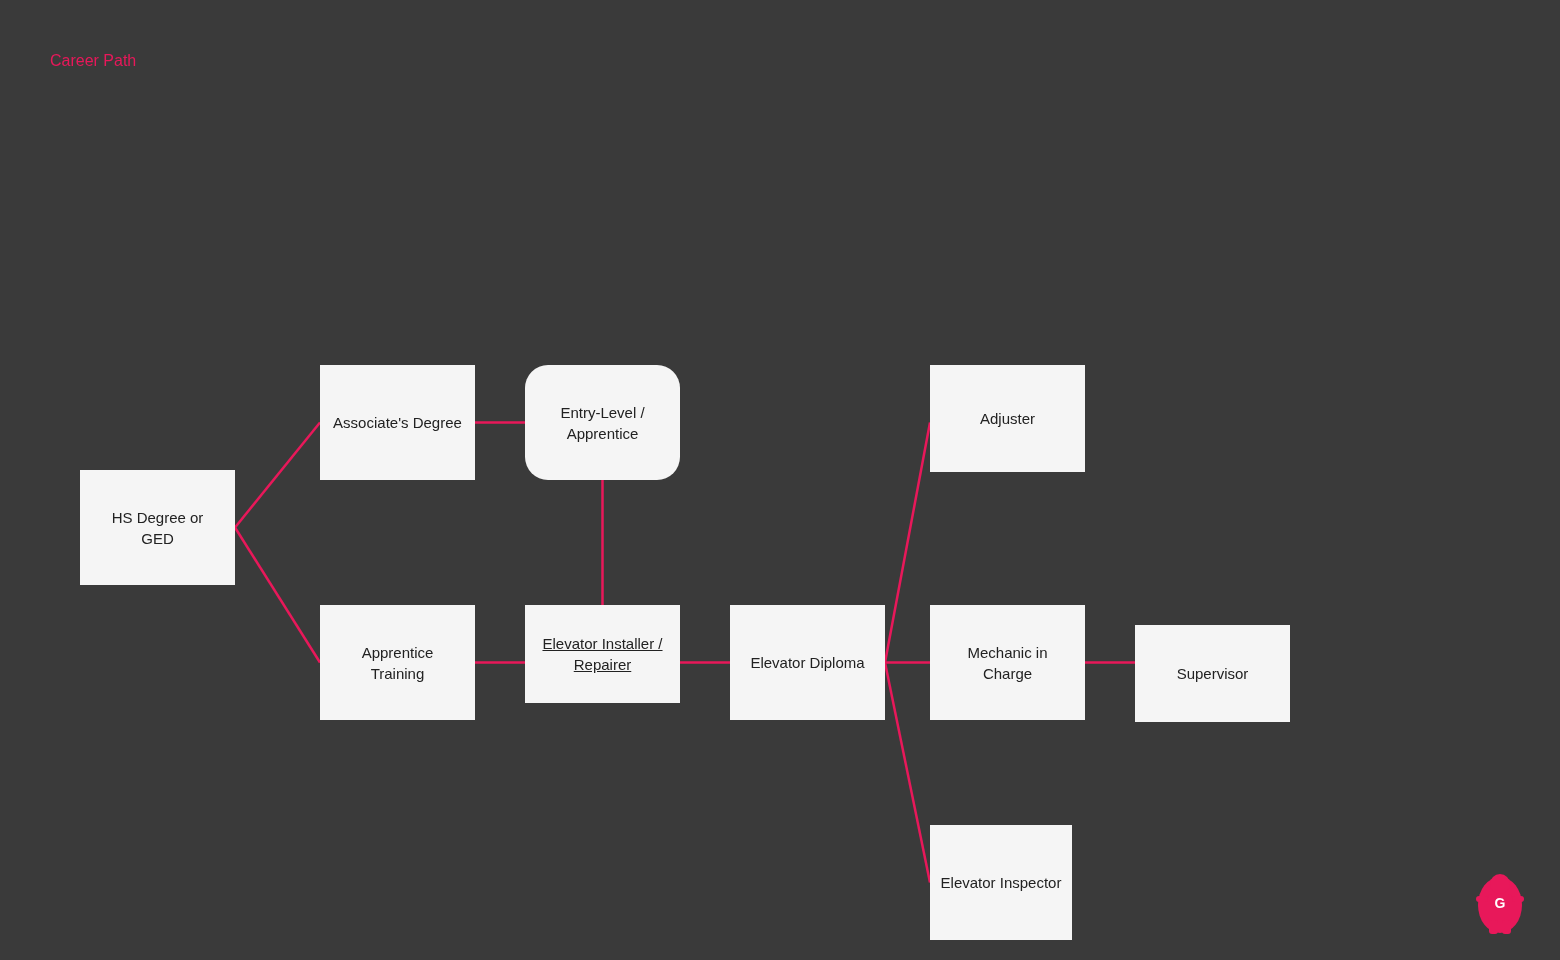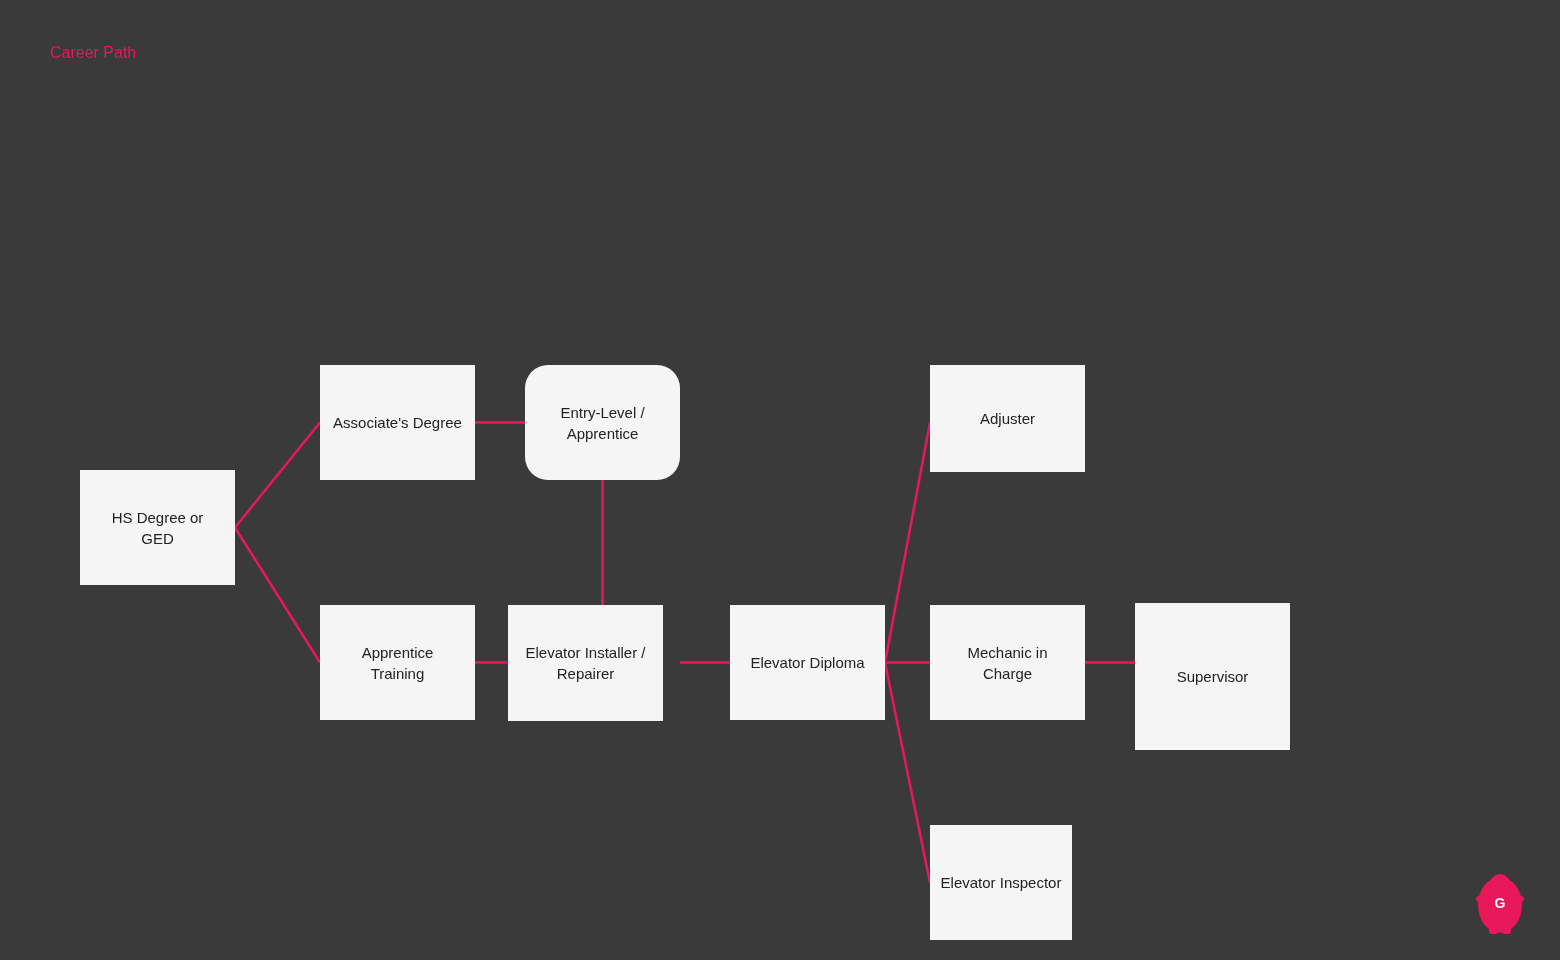--- a/index.html
+++ b/index.html
@@ -20,21 +20,21 @@
       color: #e8185a;
       font-size: 36px;
       font-weight: 900;
       letter-spacing: 1px;
       text-transform: uppercase;
     }
     .subtitle {
       color: #e8185a;
       font-size: 16px;
       font-weight: 400;
-      margin-top: 4px;
+      margin-top: 12px;
     }
 
     .diagram {
       position: absolute;
       top: 150px;
       left: 0;
       width: 1560px;
       height: 780px;
     }
 
@@ -90,27 +90,27 @@
       <line x1="1085" y1="512.5" x2="1135" y2="512.5" stroke="#e8185a" stroke-width="2.5"></line>
     </svg>
   <div id="nodes-container">
       <div class="node" style="left: 80px; top: 320px; width: 155px; height: 115px; white-space: pre-line;">HS Degree or
 GED</div>
       <div class="node" style="left: 320px; top: 215px; width: 155px; height: 115px; white-space: pre-line;">Associate's Degree</div>
       <div class="node" style="left: 320px; top: 455px; width: 155px; height: 115px; white-space: pre-line;">Apprentice
 Training</div>
       <div class="node" style="left: 525px; top: 215px; width: 155px; height: 115px; white-space: pre-line; border-radius: 23px;">Entry-Level /
 Apprentice</div>
-      <div class="node" style="left: 508px; top: 455px; width: 155px; height: 116px; white-space: pre-line;">Elevator Installer /
+      <div class="node" style="left: 525px; top: 455px; width: 155px; height: 98px; white-space: pre-line; text-decoration: underline;">Elevator Installer /
 Repairer</div>
       <div class="node" style="left: 730px; top: 455px; width: 155px; height: 115px; white-space: pre-line;">Elevator Diploma</div>
       <div class="node" style="left: 930px; top: 215px; width: 155px; height: 107px; white-space: pre-line;">Adjuster</div>
       <div class="node" style="left: 930px; top: 455px; width: 155px; height: 115px; white-space: pre-line;">Mechanic in
 Charge</div>
-      <div class="node" style="left: 1135px; top: 453px; width: 155px; height: 147px; white-space: pre-line;">Supervisor</div>
+      <div class="node" style="left: 1135px; top: 475px; width: 155px; height: 97px; white-space: pre-line;">Supervisor</div>
       <div class="node" style="left: 930px; top: 675px; width: 142px; height: 115px; white-space: pre-line;">Elevator Inspector</div>
     </div>
 </div>
 
 <div class="mascot">
   <svg viewBox="0 0 60 70" xmlns="http://www.w3.org/2000/svg">
 
     <ellipse cx="30" cy="35" rx="22" ry="28" fill="#e8185a"></ellipse>
 
     <circle cx="30" cy="14" r="10" fill="#e8185a"></circle>

